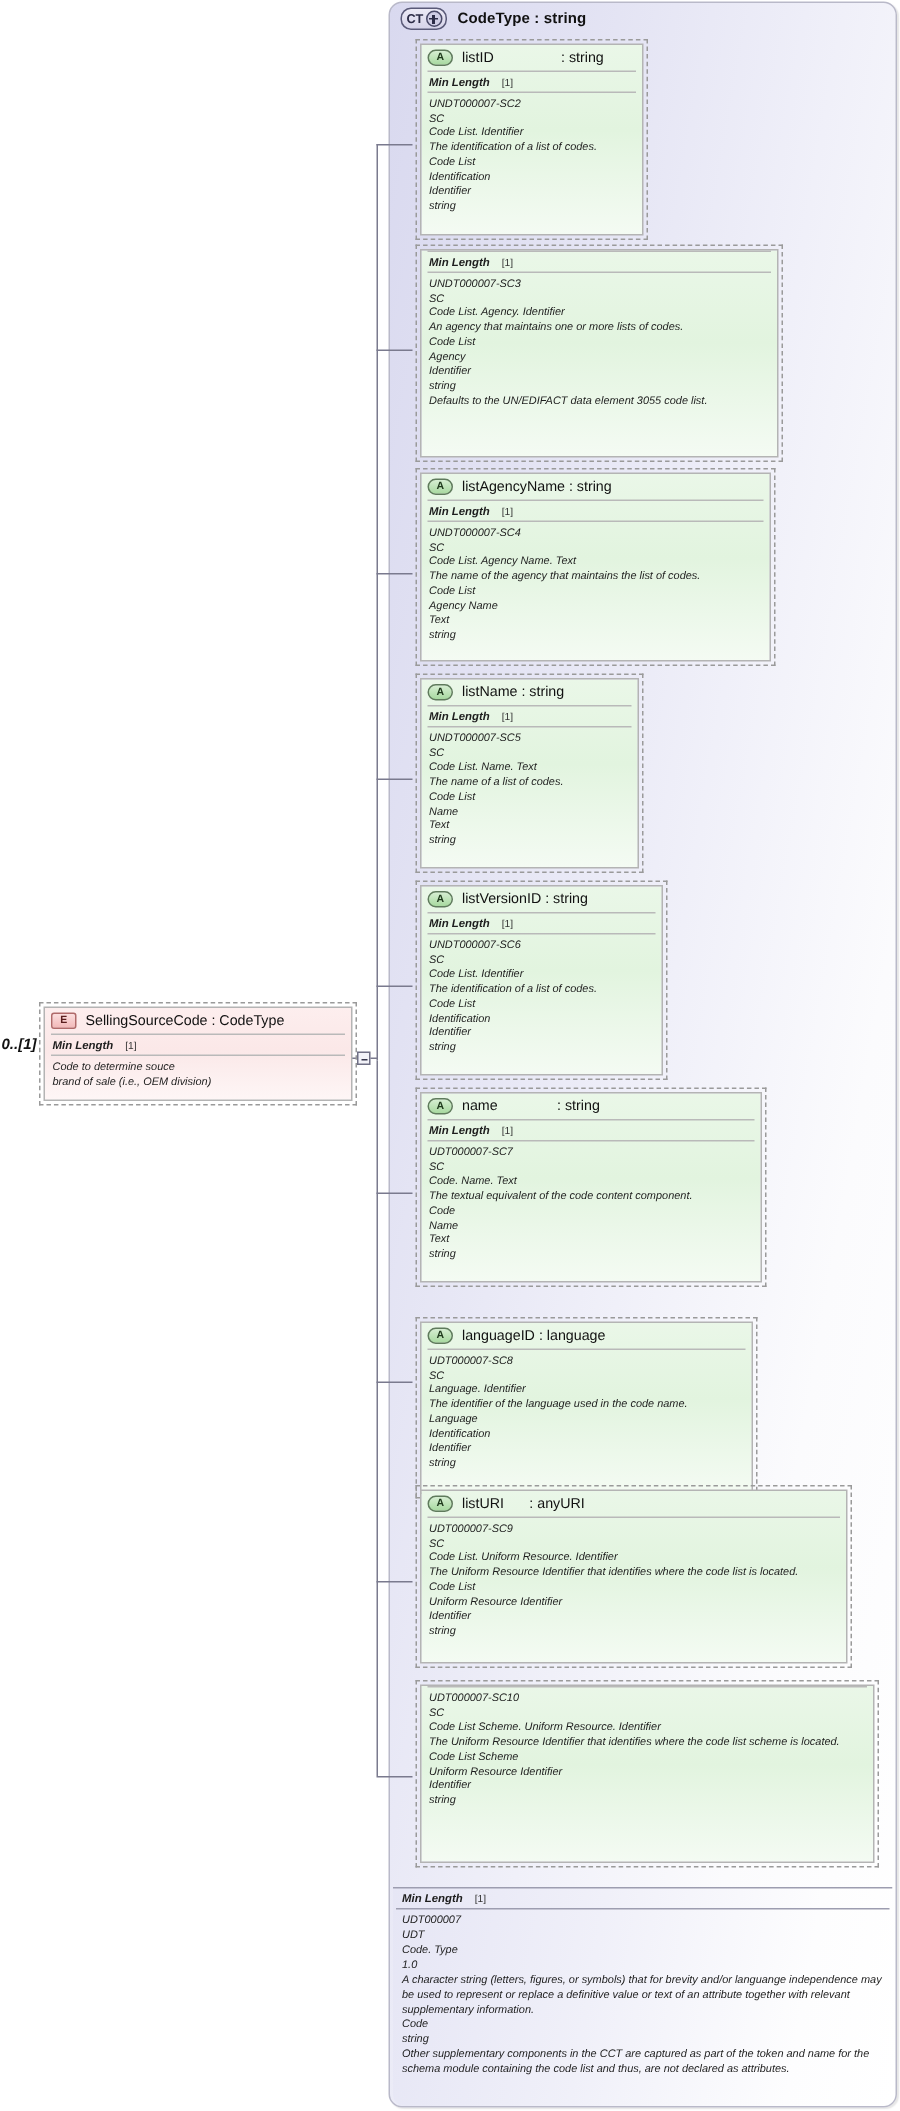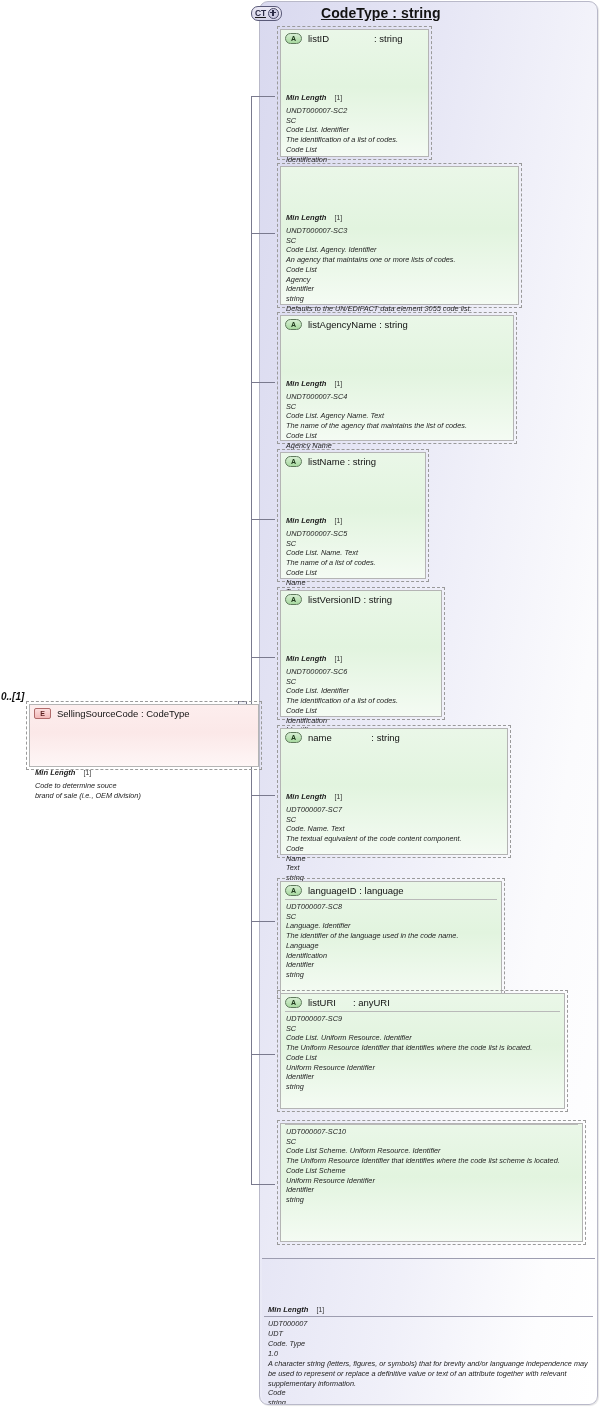--- a/index.html
+++ b/index.html
@@ -15,40 +15,40 @@
   #ct-panel{
     left:259px;top:1px;width:339px;height:1404px;
     border:1px solid #b9b9c9;
     border-radius:9px 9px 9px 9px;
     background:linear-gradient(100deg,#d9d9ef 0%,#e2e2f3 22%,#f0f0f9 52%,#fbfbfd 76%,#ffffff 100%);
     box-sizing:border-box;
     box-shadow:1px 1px 1px rgba(0,0,0,.10);
   }
 
   
-  #ct-head{left:251px;top:5px;display:flex;align-items:center;gap:7px;text-decoration:underline;}
+  #ct-head{left:267px;top:5px;display:flex;align-items:center;gap:7px;}
   .ct-badge{
     display:inline-flex;align-items:center;justify-content:center;
     height:13px;padding:0 2px 0 3px;
     border:1px solid #5a5a78;border-radius:7px;
     background:linear-gradient(#eceaf6,#d6d4e9);
     font-size:8.5px;font-weight:bold;color:#2c2c46;
     letter-spacing:-0.2px;line-height:1;
   }
   .ct-plus{
     display:inline-block;width:9px;height:9px;border-radius:50%;
     border:1px solid #4a4a68;background:#cfcde4;margin-left:2px;
     position:relative;
   }
   .ct-plus:before,.ct-plus:after{
     content:"";position:absolute;background:#2c2c46;
   }
   .ct-plus:before{left:1.5px;top:3.5px;width:6px;height:1.2px;}
   .ct-plus:after{left:3.4px;top:1.6px;width:1.2px;height:6px;}
-  #ct-title{font-size:14px;font-weight:bold;color:#111;letter-spacing:.1px;margin-left:32px;}
+  #ct-title{font-size:10px;font-weight:bold;color:#111;letter-spacing:.1px;}
 
   
   .node{
     position:absolute;box-sizing:border-box;
     border:1px dashed #9a9a9a;
     background:transparent;
     padding:2px;
   }
   .node-inner{
     border:1px solid #b4b4b4;
@@ -80,21 +80,21 @@
   }
   .badge-e{
     border:1px solid #b06a6a;border-radius:2px;
     background:linear-gradient(#fbdede,#f2b9b9);
     color:#5a1f1f;
   }
   .node-title{font-size:9.5px;font-weight:normal;color:#111;white-space:pre;}
   .sep{height:1px;background:#b9b9b9;margin:0 4px;}
   .facet{
     display:flex;align-items:baseline;gap:8px;
-    padding:2px 5px 2px 5px;font-style:italic;font-size:7.6px;color:#1d1d1d;margin-top:44px;
+    padding:2px 5px 2px 5px;font-style:italic;font-size:7.6px;color:#1d1d1d;
   }
   .facet b{font-weight:bold;font-style:italic;}
   .facet .card{font-style:normal;font-size:6.8px;color:#333;}
   .doc{
     padding:2px 5px 3px 5px;
     font-style:italic;font-size:7.3px;line-height:1.33;color:#1d1d1d;
   }
   .doc div{white-space:normal;}
 
   
@@ -354,21 +354,21 @@
         <div>The Uniform Resource Identifier that identifies where the code list scheme is located.</div>
         <div>Code List Scheme</div>
         <div>Uniform Resource Identifier</div>
         <div>Identifier</div>
         <div>string</div>
       </div>
   </div>
 </div>
 
 <span id="occ">0..[1]</span>
-<div class="node elem" style="left:26px;top:701px;width:236px;height:69px;">
+<div class="node elem" style="left:26px;top:668px;width:212px;height:69px;">
   <div class="node-inner">
     <div class="node-head">
       <span class="badge badge-e">E</span>
       <span class="node-title">SellingSourceCode : CodeType</span>
     </div>
     <div class="sep"></div>
     <div class="facet">
       <b>Min Length</b>
       <span class="card">[1]</span>
     </div>
@@ -388,14 +388,15 @@
   </div>
   <div class="sep"></div>
   <div class="doc">
       <div>UDT000007</div>
       <div>UDT</div>
       <div>Code. Type</div>
       <div>1.0</div>
       <div>A character string (letters, figures, or symbols) that for brevity and/or languange independence may be used to represent or replace a definitive value or text of an attribute together with relevant supplementary information.</div>
       <div>Code</div>
       <div>string</div>
+      <div>Other supplementary components in the CCT are captured as part of the token and name for the schema module containing the code list and thus, are not declared as attributes.</div>
     </div>
 </div>
 
 </body></html>

